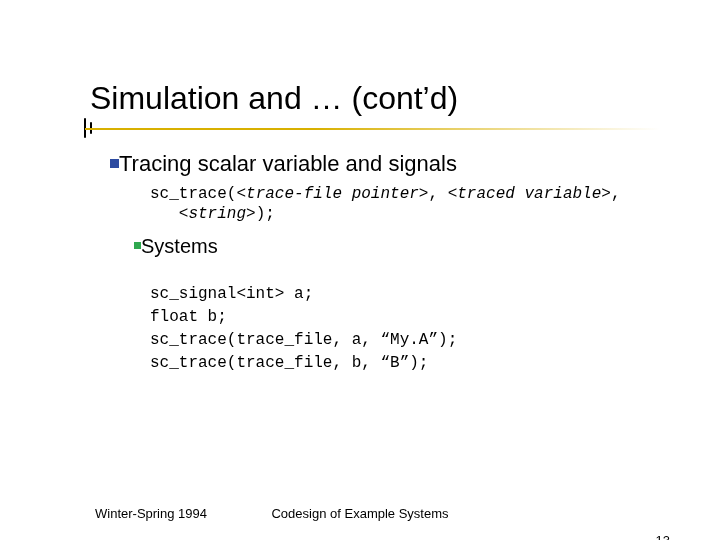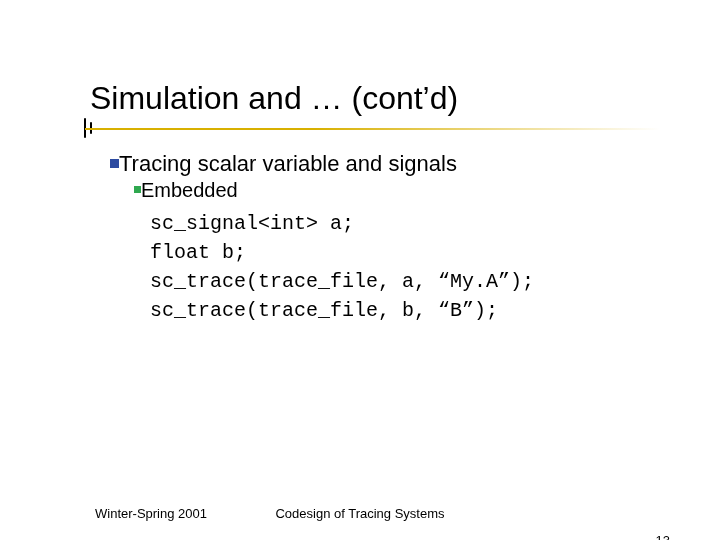--- a/index.html
+++ b/index.html
@@ -14,51 +14,53 @@
   .tick::after  { height: 12px; left: 10px; top: 4px; }
   .body { position: absolute; left: 110px; top: 150px; width: 560px; }
   .bul { display: flex; align-items: flex-start; }
   .sq { width: 9px; height: 9px; background: #2c4aa0; margin-top: 9px; flex: 0 0 auto; }
   .sq.sm { width: 7px; height: 7px; background: #2fa84f; margin-top: 8px; }
   .l1-text { font-size: 22px; line-height: 1.25; }
   .code1 { font-family: "Courier New", monospace; font-size: 16px; white-space: pre; margin: 6px 0 10px 40px; line-height: 1.25; }
   .code1 i { font-style: italic; }
   .sub { margin-left: 24px; }
   .l2-text { font-size: 20px; line-height: 1.25; }
-  .code2 { font-family: "Courier New", monospace; font-size: 20px; white-space: pre; margin: 6px 0 0 40px; line-height: 1.45; }
+  .code2 { font-family: "Courier New", monospace; font-size: 16px; white-space: pre; margin: 24px 0 0 40px; line-height: 1.45; }
   .footer { position: absolute; left: 0; bottom: 34px; width: 720px; font-size: 13px; }
   .f-left { position: absolute; left: 95px; }
   .f-center { position: absolute; left: 0; right: 0; text-align: center; }
   .f-right { position: absolute; right: 50px; margin-top: 27px; }
 </style>
 </head>
 <body>
 <div class="slide">
 
 <div class="title-wrap">
   <div class="title">Simulation and … (cont’d)</div>
 </div>
 <div class="tick"></div>
 <div class="rule"></div>
 
 <div class="body">
   <div class="bul">
     <div class="sq"></div>
     <div class="l1-text">Tracing scalar variable and signals</div>
   </div>
+  <div class="code1"><span>sc_trace(</span><i>&lt;trace-file pointer&gt;</i><span>, </span><i>&lt;traced variable&gt;</i><span>,</span>
+<i>   &lt;string&gt;</i><span>);</span></div>
 
   <div class="bul sub">
     <div class="sq sm"></div>
-    <div class="l2-text">Embedded</div>
+    <div class="l2-text">Systems</div>
   </div>
   <div class="code2 sub">sc_signal&lt;int&gt; a;
 float b;
 sc_trace(trace_file, a, “My.A”);
 sc_trace(trace_file, b, “B”);</div>
 </div>
 
 <div class="footer">
-  <div class="f-left">Winter-Spring 2001</div>
-  <div class="f-center">Codesign of Tracing Systems</div>
+  <div class="f-left">Winter-Spring 1994</div>
+  <div class="f-center">Codesign of Example Systems</div>
   <div class="f-right">13</div>
 </div>
 
 </div>
 
 </body></html>

